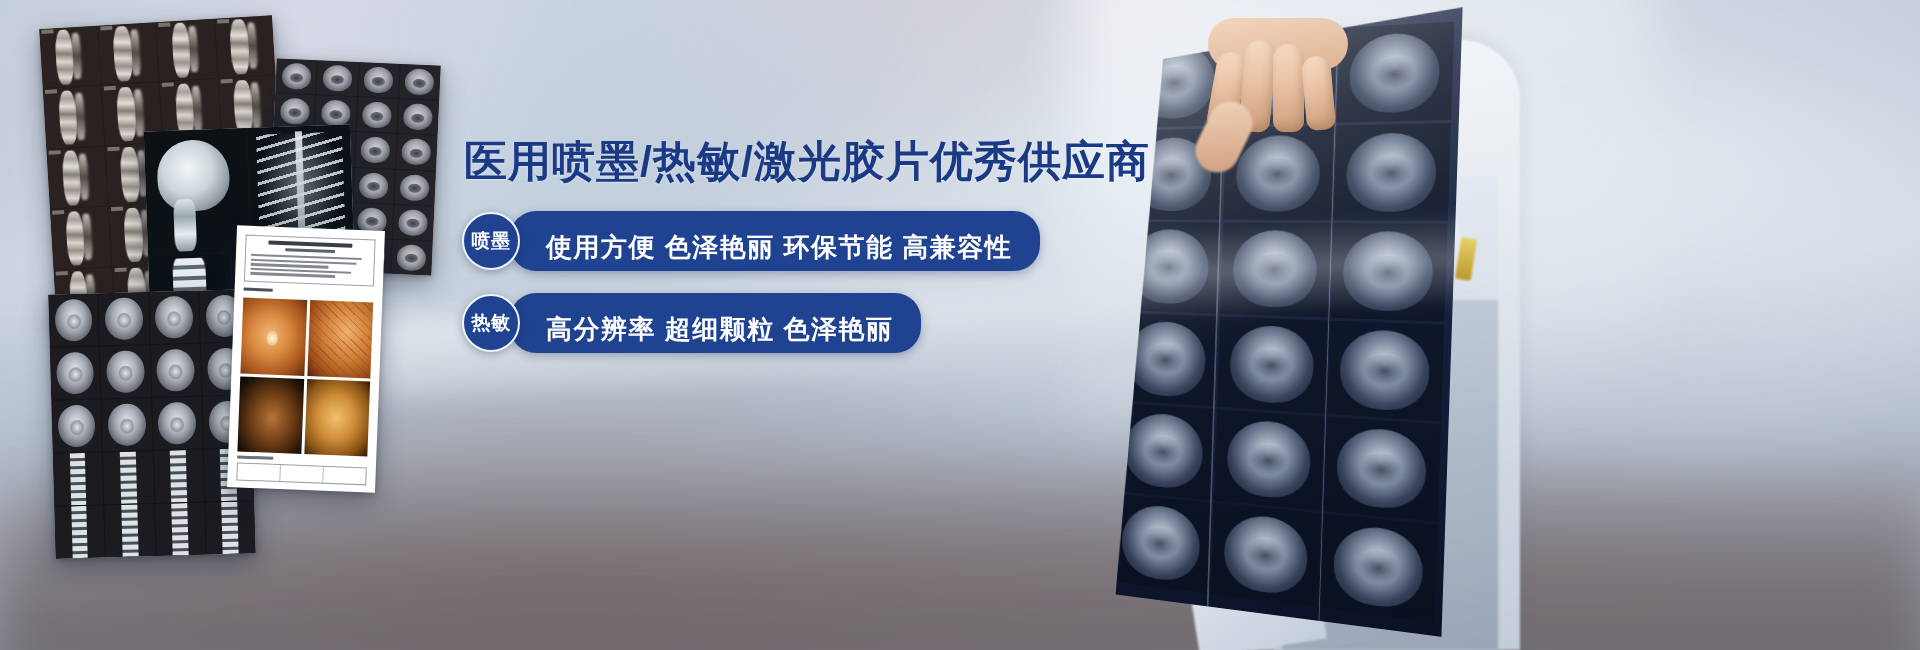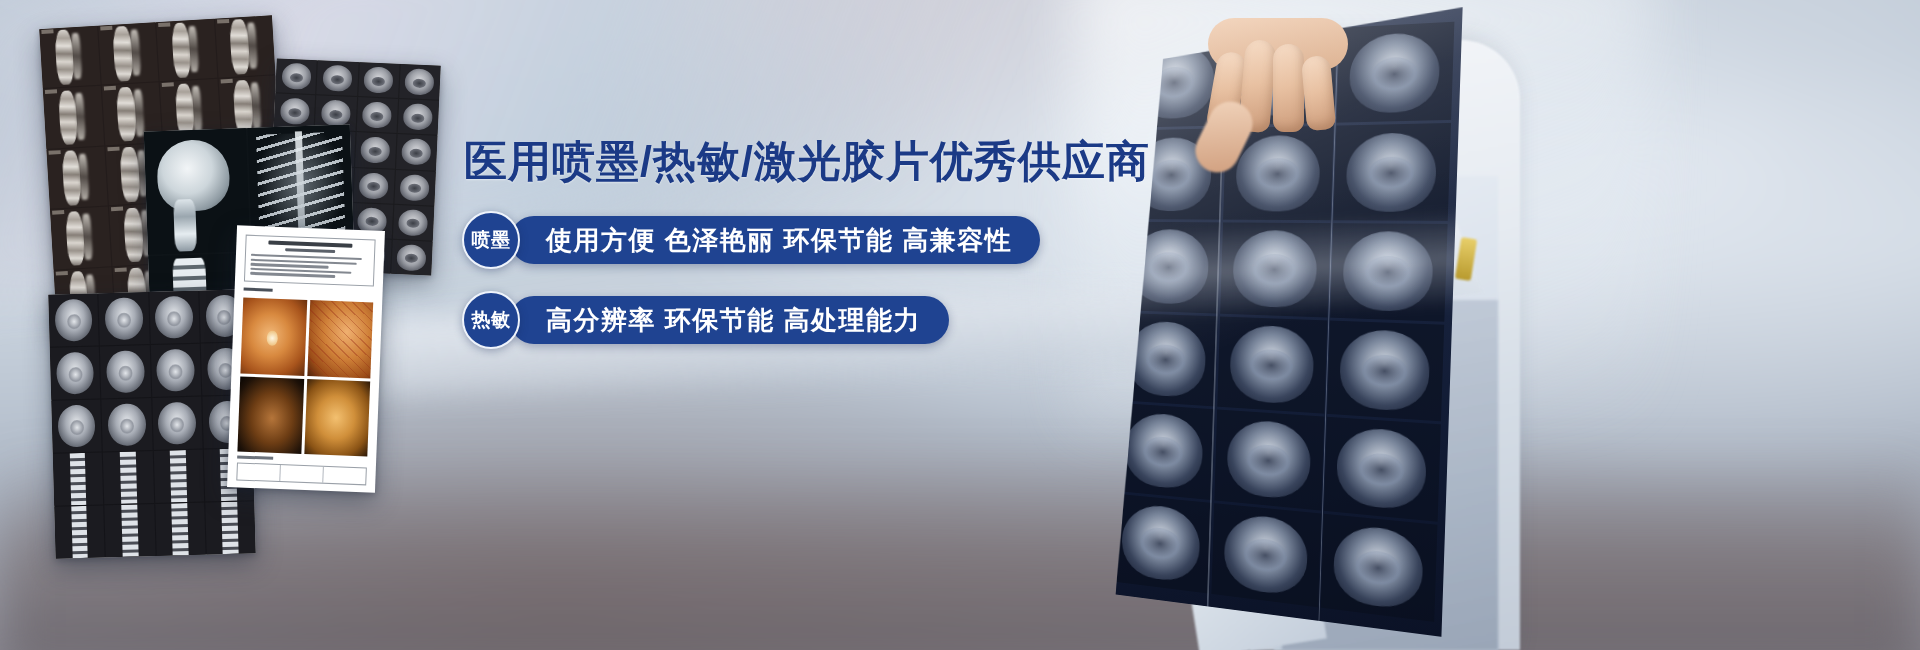--- a/index.html
+++ b/index.html
@@ -294,21 +294,21 @@
     flex:0 0 auto;width:54px;height:54px;border-radius:50%;
     background:#1f4391;border:2px solid #eef3fb;
     display:flex;align-items:center;justify-content:center;
     color:#ffffff;font-size:19px;font-weight:bold;letter-spacing:.5px;
     box-shadow:0 2px 8px rgba(20,38,82,.35);
     position:relative;z-index:2;
   }
   .pill{
     margin-left:-10px;height:48px;border-radius:26px;
     background:#1f4391;display:flex;align-items:center;
-    padding:0 28px 0 36px;
+    padding:12px 28px 0 36px;
     color:#ffffff;font-size:26px;font-weight:bold;letter-spacing:1.5px;white-space:nowrap;
     box-shadow:0 3px 10px rgba(20,38,82,.3);
   }
 </style>
 </head>
 <body>
 
 <div class="banner">
 
   <div class="bg">
@@ -541,19 +541,19 @@
 
     <h1 class="headline">医用喷墨/热敏/激光胶片优秀供应商</h1>
 
     <div class="feature">
       <div class="badge">喷墨</div>
       <div class="pill">使用方便 色泽艳丽 环保节能 高兼容性</div>
     </div>
 
     <div class="feature">
       <div class="badge">热敏</div>
-      <div class="pill">高分辨率 环保节能 高处理能力</div>
+      <div class="pill">高分辨率 超细颗粒 色泽艳丽</div>
     </div>
 
 
   </div>
 
 </div>
 
 </body></html>

